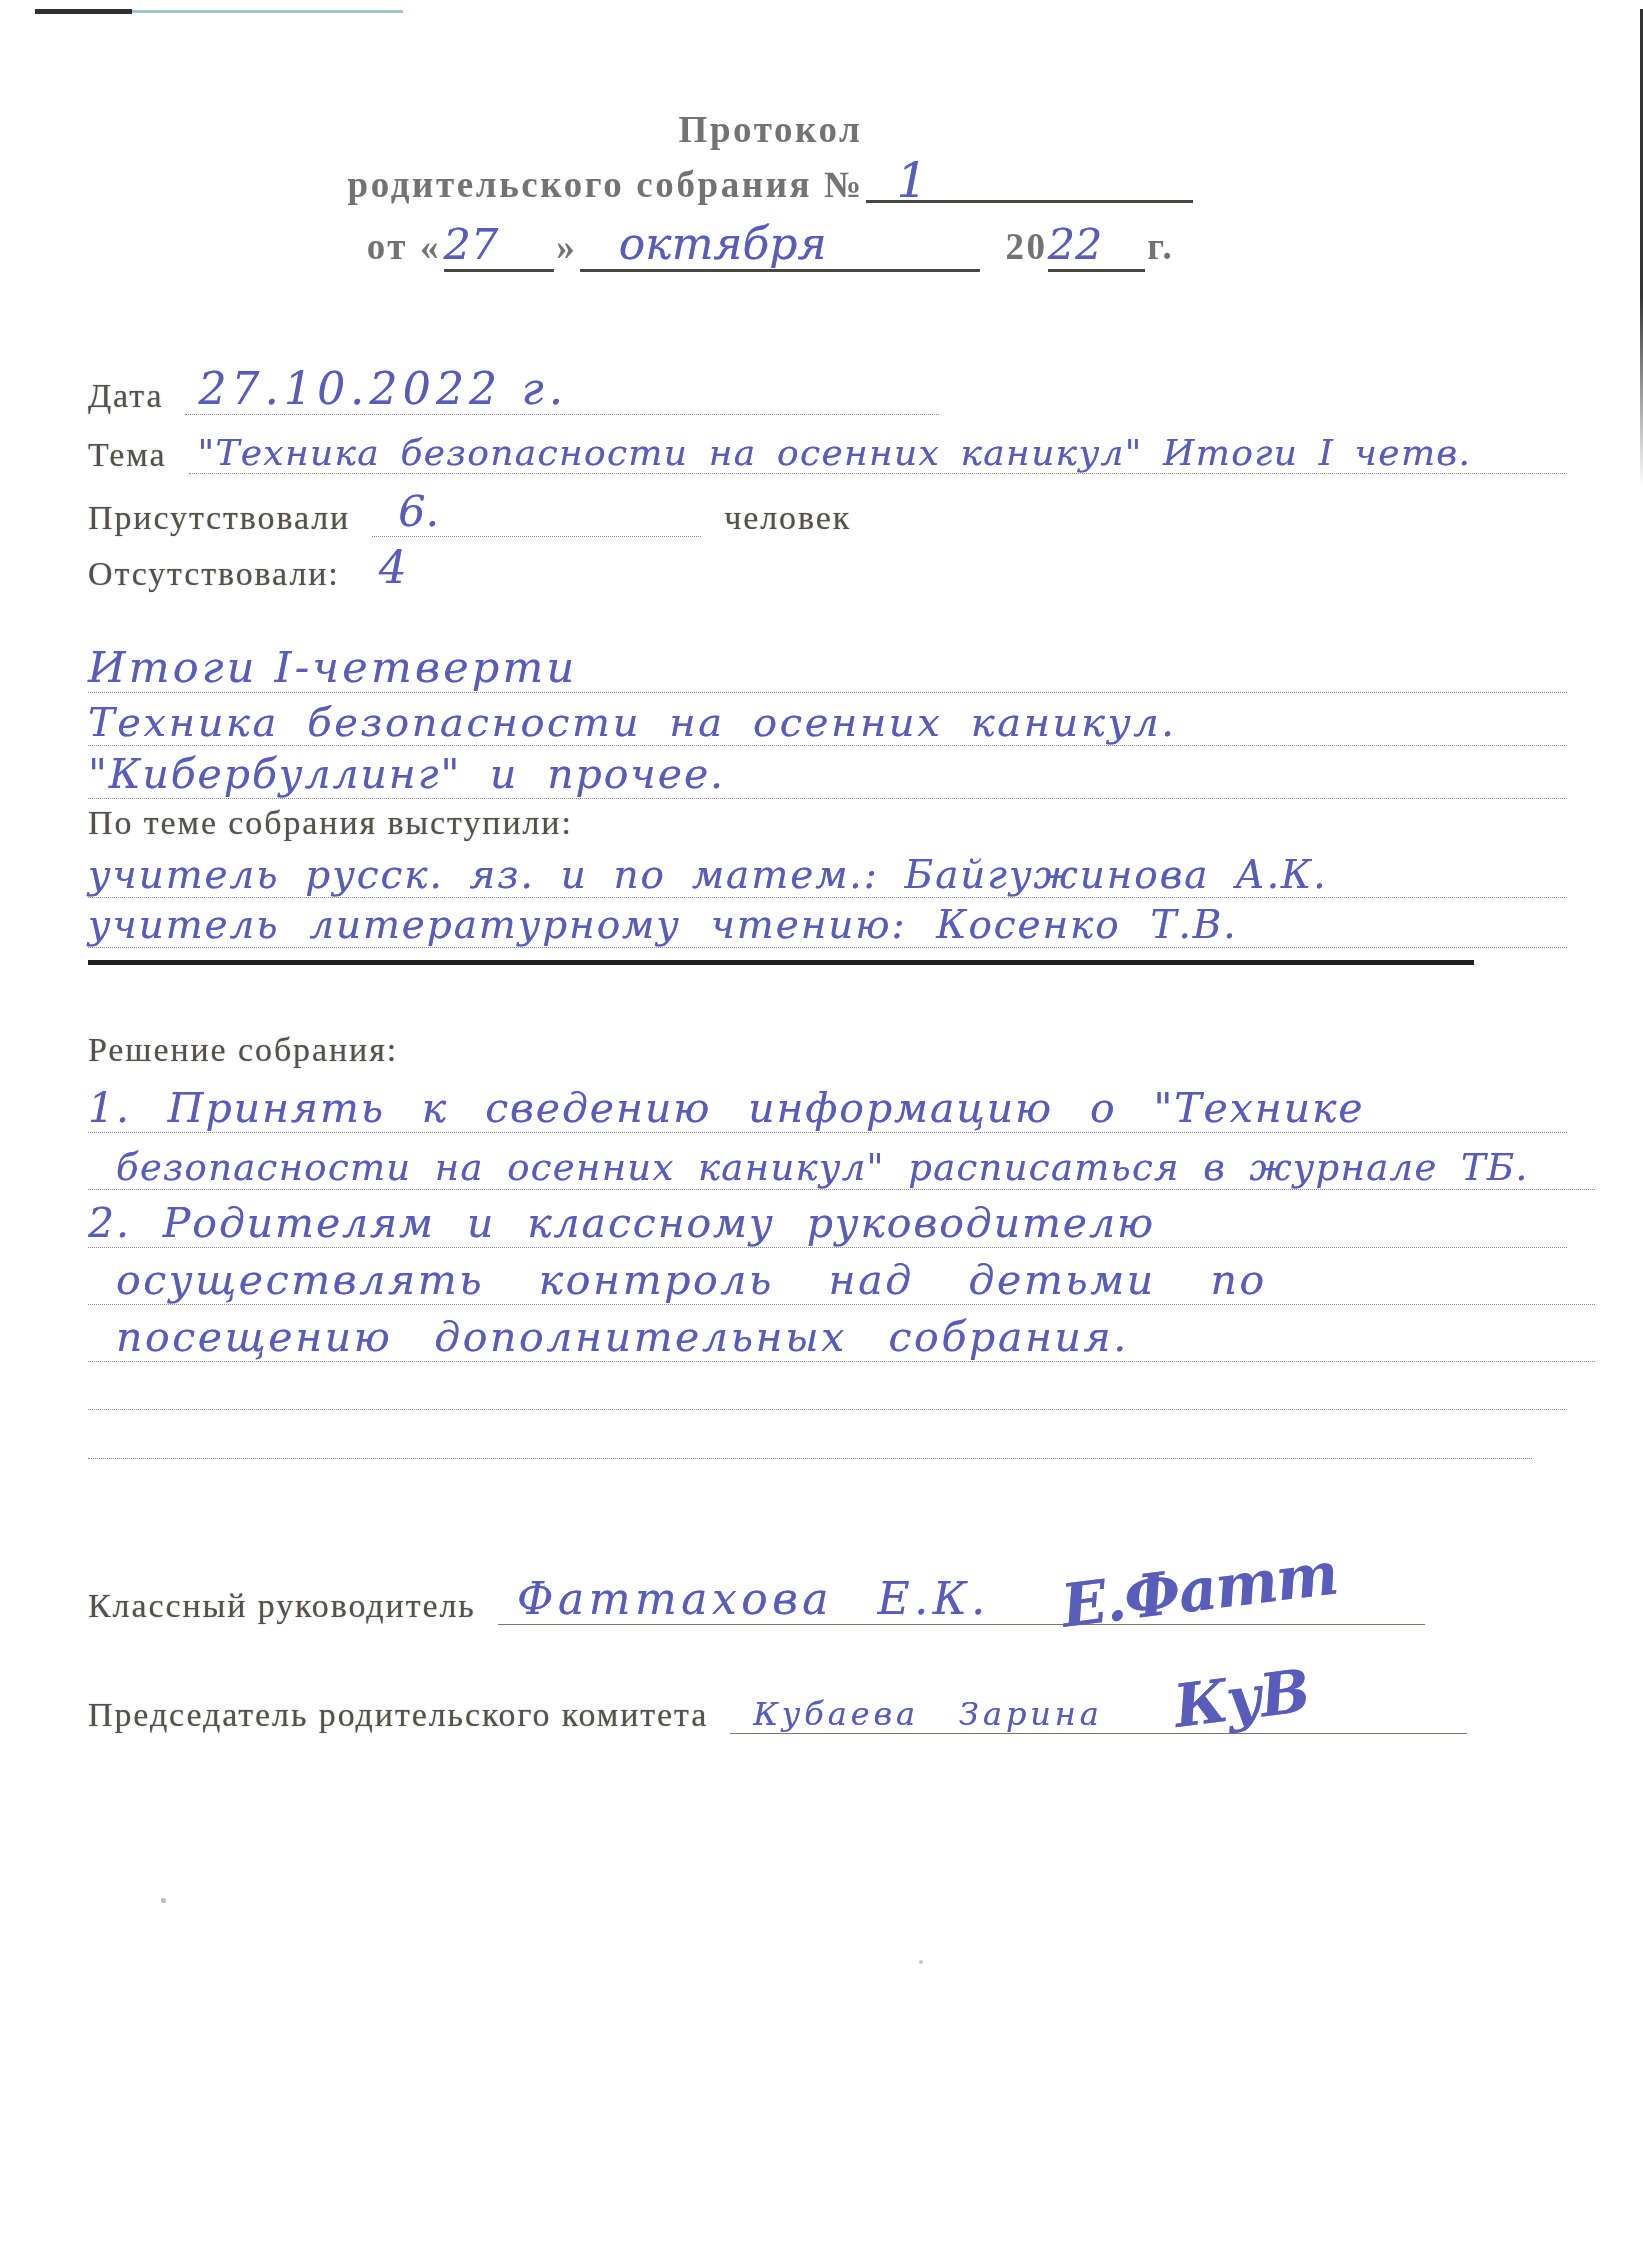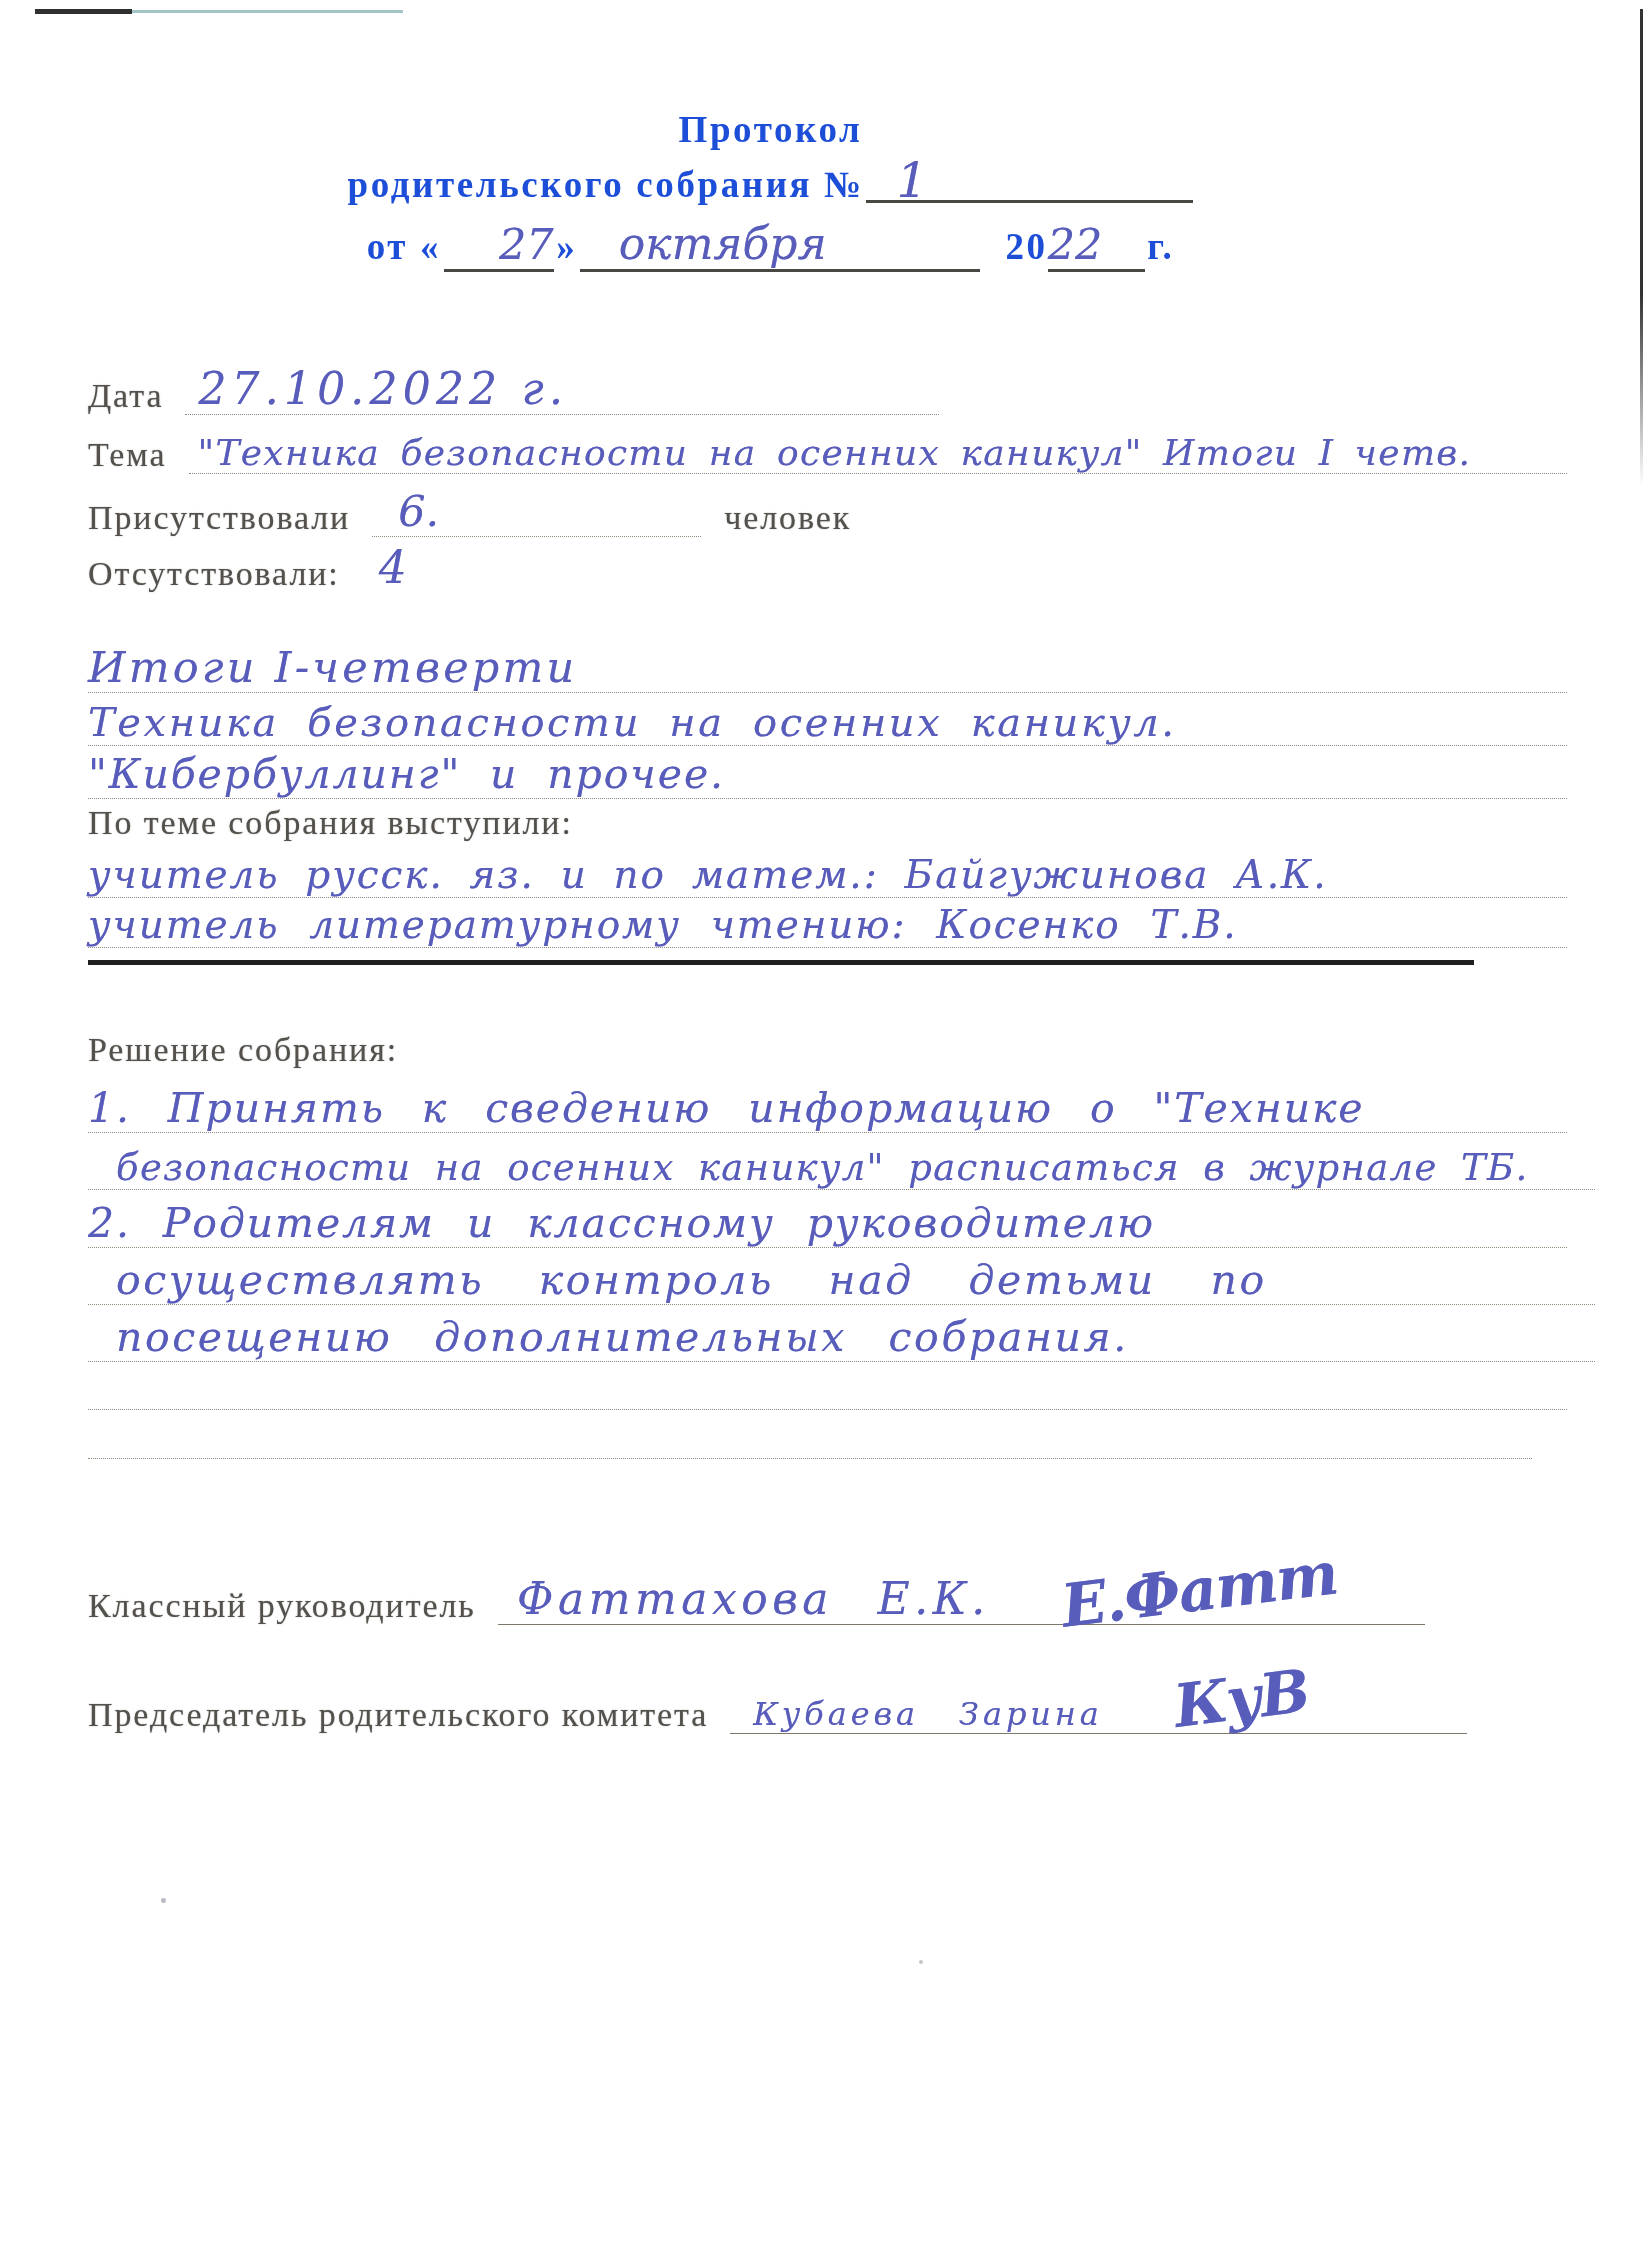--- a/index.html
+++ b/index.html
@@ -6,21 +6,21 @@
   .page{
     position:relative;width:1644px;height:2261px;background:#ffffff;
     font-family:"Liberation Serif",serif;overflow:hidden;
   }
   
   .print{
     color:#54514c;letter-spacing:1.9px;
     text-shadow:0 0 1.3px rgba(90,88,84,.55);
     font-size:34px;white-space:nowrap;
   }
-  .h-print{font-weight:bold;font-size:37px;letter-spacing:2.6px;color:#1d4ed8;}
+  .h-print{font-weight:bold;font-size:37px;letter-spacing:2.6px;color:#737373;}
   
   .hand{
     font-family:"DejaVu Serif",serif;font-style:italic;
     color:#585cba;white-space:nowrap;
     text-shadow:0 0 0.6px rgba(88,92,186,.6);
   }
   .row{position:absolute;left:88px;display:flex;align-items:flex-end;}
   .rule{border-bottom:1.9px dotted #8f887a;}
   .solidline{border-bottom:3.2px solid #4a4843;}
   .grow{flex:1 1 auto;}
@@ -48,21 +48,21 @@
   <div style="position:absolute;top:108px;left:0;width:1541px;" class="center">
     <div class="h-print">Протокол</div>
     <div style="margin-top:10.3px;">
       <span class="h-print">родительского собрания №</span>
       <span class="solidline" style="display:inline-block;width:297px;text-align:left;padding-left:30px;vertical-align:baseline;">
         <span class="hand" style="font-size:49px;line-height:39px;">1</span>
       </span>
     </div>
     <div style="margin-top:11.6px;">
       <span class="h-print">от «</span>
-      <span class="solidline" style="display:inline-block;width:110px;text-align:right;">
+      <span class="solidline" style="display:inline-block;width:110px;text-align:left;">
         <span class="hand" style="font-size:43px;">27</span>
       </span>
       <span class="h-print">»</span>
       <span class="solidline" style="display:inline-block;width:361px;text-align:left;padding-left:39px;">
         <span class="hand" style="font-size:44px;">октября</span>
       </span>
       <span class="h-print" style="margin-left:23px;text-align:center;">20</span><span class="solidline" style="display:inline-block;width:97px;text-align:left;">
         <span class="hand" style="font-size:43px;">22</span>
       </span>
       <span class="h-print">г.</span>

